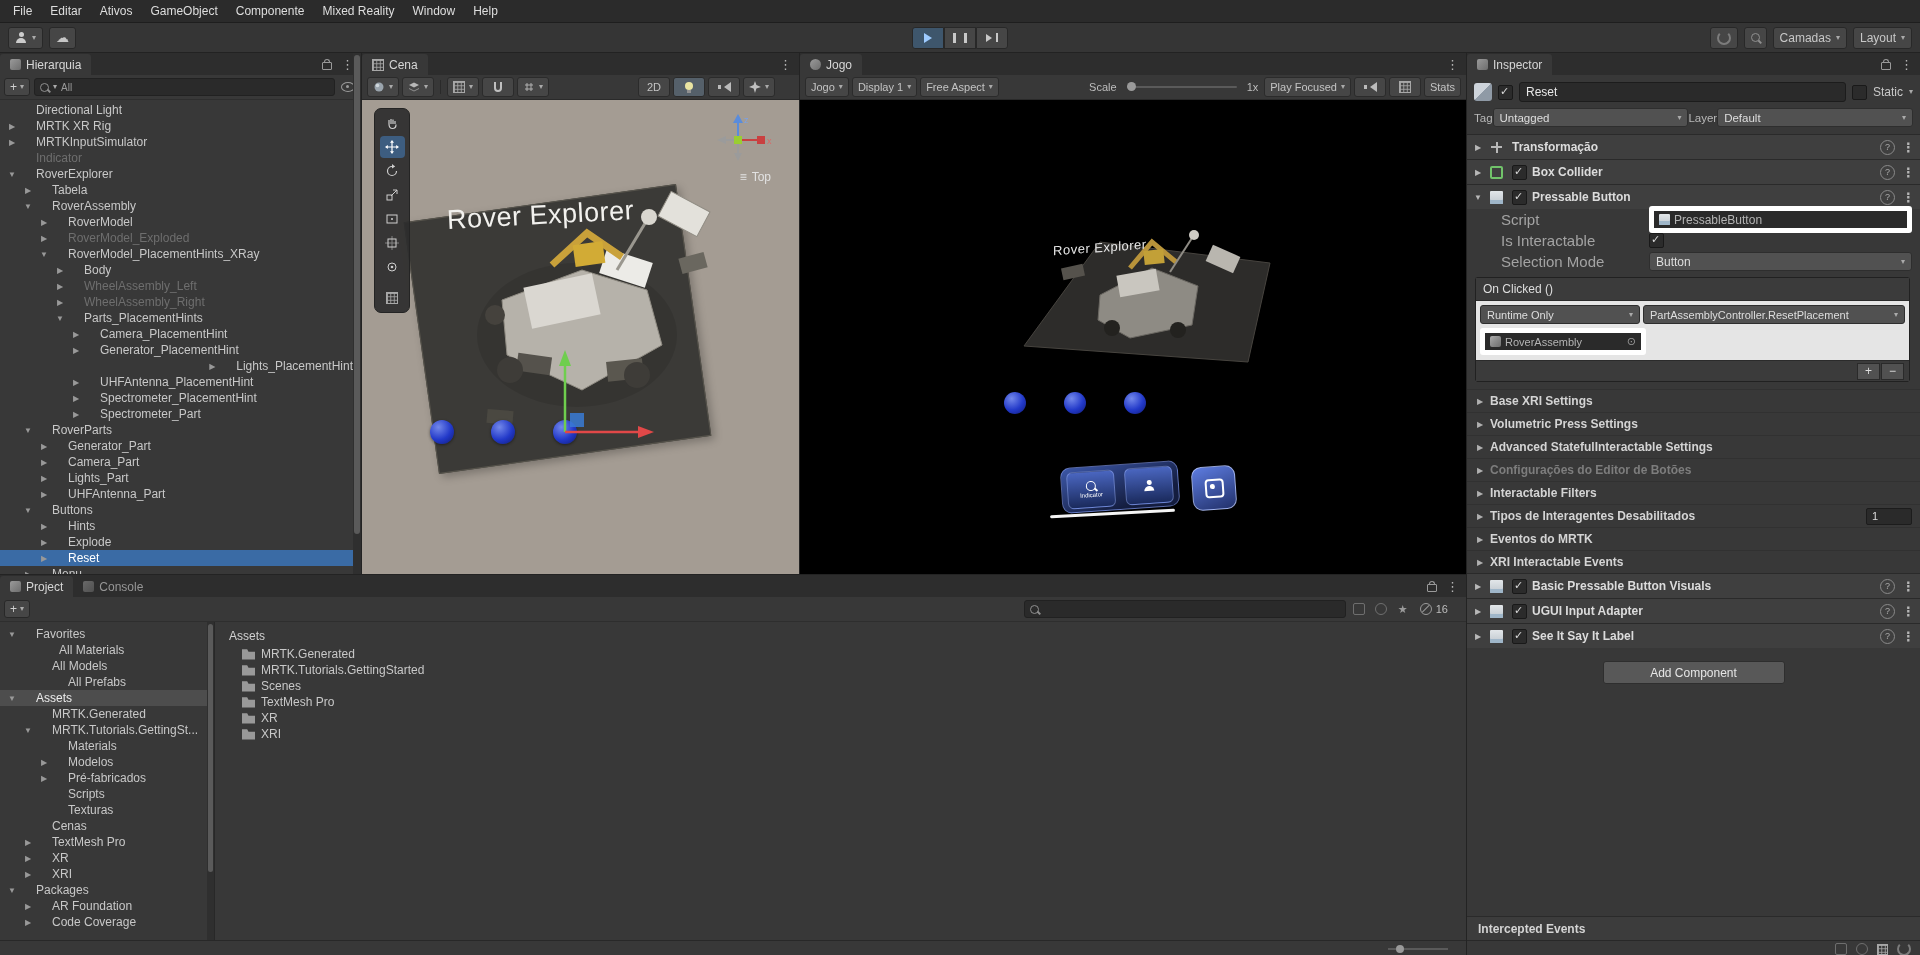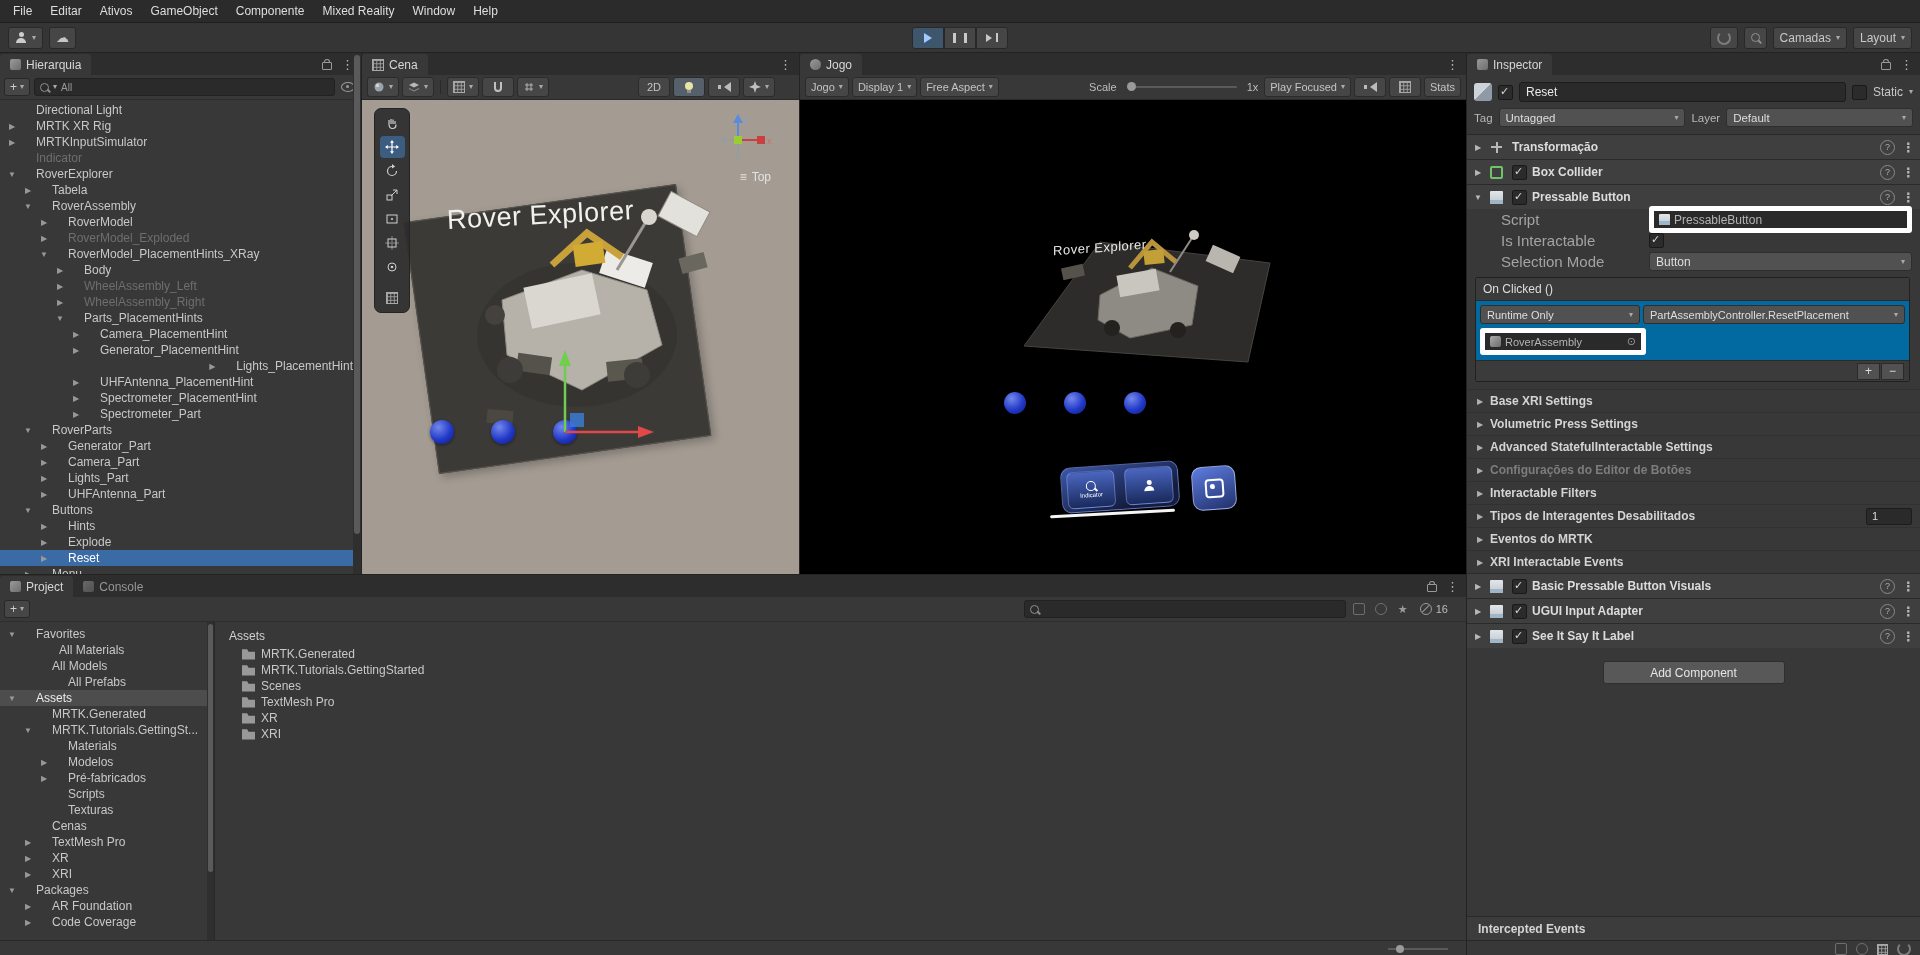--- a/index.html
+++ b/index.html
@@ -110,39 +110,39 @@
   .zoom-slider .knob{position:absolute;left:8px;top:-3px;width:8px;height:8px;border-radius:50%;background:#9a9a9a}
   .hidden-count{display:flex;align-items:center;gap:4px;color:#bdbdbd;font-size:11px;padding:0 4px}
   .i-hidden{width:10px;height:10px;border:1px solid #9a9a9a;border-radius:50%;position:relative;overflow:hidden}
   .i-hidden::after{content:"";position:absolute;left:-2px;top:4px;width:14px;height:1px;background:#9a9a9a;transform:rotate(-45deg)}
   .insp-head{padding:7px 7px 3px 7px;display:flex;align-items:center;gap:6px;flex:none}
   .go-icon{width:18px;height:18px;border-radius:3px;background:linear-gradient(135deg,#cdd3da 0 48%,#8f9aa6 48% 100%);flex:none}
   .checkbox{width:13px;height:13px;background:#2b2b2b;border:1px solid #191919;border-radius:2px;position:relative;flex:none}
   .checkbox.checked::before{content:"✓";position:absolute;left:1px;top:-1px;font-size:11px;color:#dadada}
   .name-field{flex:1;height:18px;background:#2a2a2a;border:1px solid #1c1c1c;border-radius:3px;color:#e8e8e8;padding:0 6px;font-size:12px;font-family:inherit;min-width:0}
   .static-lbl{color:#c8c8c8}
-  .tagrow{display:flex;align-items:center;gap:6px;padding:3px 7px 7px 7px;font-size:11.5px;flex:none}
+  .tagrow{display:flex;align-items:center;padding:3px 7px 7px 7px;font-size:11.5px;flex:none}
   .small-lbl{color:#b8b8b8;flex:none}
   .mini-drop{height:17px;background:#515151;border:1px solid #2e2e2e;border-radius:3px;display:flex;align-items:center;justify-content:space-between;padding:0 6px;gap:6px;color:#dedede;min-width:0}
   .mini-drop.grow{flex:1}
   .mini-drop span:first-child{overflow:hidden;text-overflow:ellipsis;white-space:nowrap}
   .tagrow .mini-drop{flex:1}
   .comp-header{height:24px;background:#3f3f3f;border-top:1px solid #2a2a2a;display:flex;align-items:center;gap:5px;padding:0 5px;font-weight:bold;color:#dcdcdc;flex:none}
   .comp-header .arrow{width:12px;text-align:center;font-size:8px;color:#b8b8b8}
   .comp-header .arrow::before{content:"▶"}
   .comp-header.open .arrow::before{content:"▼"}
   .hicons{margin-left:auto;display:flex;gap:7px;align-items:center}
   .i-help{width:13px;height:13px;border-radius:50%;border:1px solid #8a8a8a;color:#ababab;font-size:9px;display:flex;align-items:center;justify-content:center;font-weight:normal}
   .prop-row{height:21px;display:flex;align-items:center;padding-left:34px;padding-right:8px;flex:none}
   .prop-label{width:148px;flex:none;color:#a3a3a3;font-size:15px}
   .obj-field{height:17px;background:#2a2a2a;border:5px solid #ffffff;border-radius:3px;display:flex;align-items:center;padding:0 5px;gap:4px;color:#b4b4b4;min-width:0}
   .obj-field.grow{flex:1}
   .obj-field .ticon{width:11px;height:11px;margin:0}
   .picker{margin-left:auto;color:#9a9a9a;font-size:11px}
-  .event-box{margin:5px 10px 7px 8px;border:1px solid #212121;background:#0369a1;border-radius:2px;flex:none}
+  .event-box{margin:5px 10px 7px 8px;border:1px solid #212121;background:#e5e5e5;border-radius:2px;flex:none}
   .event-header{height:22px;background:#3b3b3b;display:flex;align-items:center;padding:0 7px;border-bottom:1px solid #2b2b2b;color:#dedede}
   .event-row1{display:flex;gap:3px;padding:4px 4px 2px 4px}
   .ev-mode{width:146px;flex:none;font-size:11px}
   .event-row1 .mini-drop.grow{font-size:11px}
   .event-row2{padding:2px 4px 5px 4px;display:flex}
   .ev-obj{width:146px;font-size:11px}
   .event-footer{height:20px;border-top:1px solid #2b2b2b;background:#3b3b3b;display:flex;justify-content:flex-end;align-items:center;padding:0 5px;gap:1px}
   .ev-btn{width:21px;height:15px;background:#515151;border:1px solid #2a2a2a;display:flex;align-items:center;justify-content:center;font-size:12px;color:#ddd}
   .foldout-row{height:22px;display:flex;align-items:center;padding:0 8px 0 7px;border-top:1px solid #313131;font-weight:bold;color:#d4d4d4;flex:none;gap:4px}
   .foldout-row .arrow{width:12px;text-align:center;font-size:8px;color:#b0b0b0}

